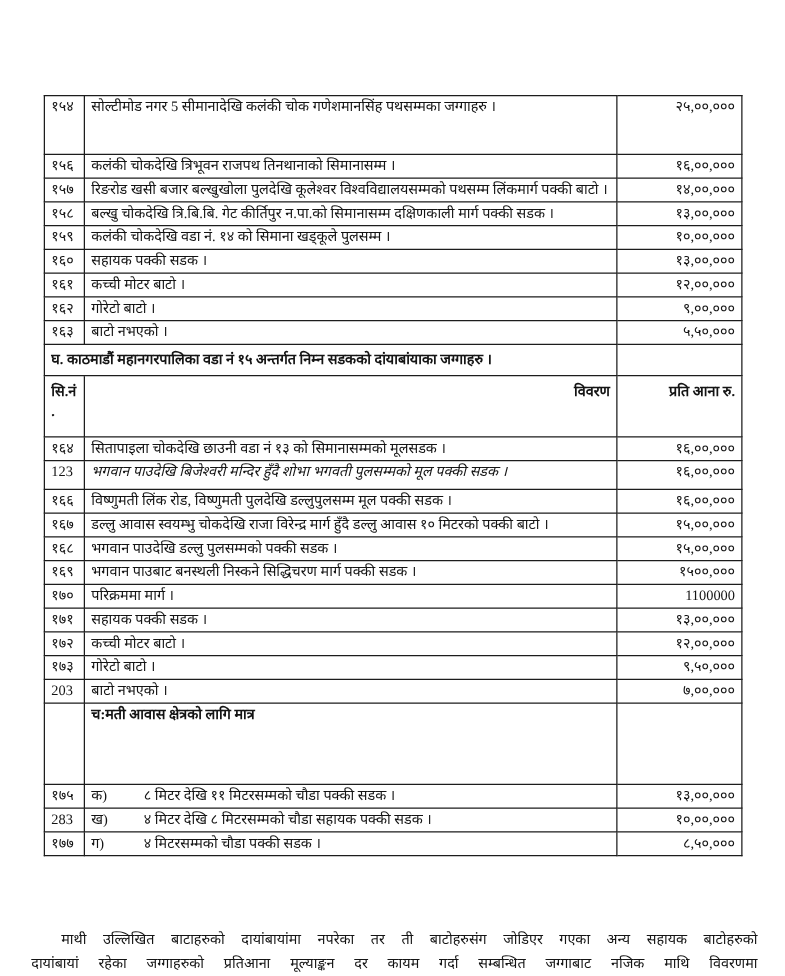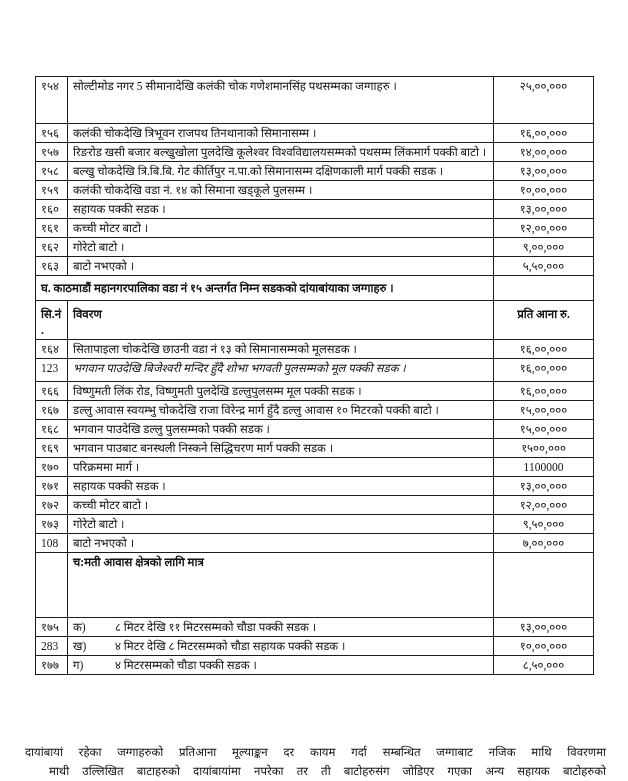--- a/index.html
+++ b/index.html
@@ -13,25 +13,25 @@
     position:absolute; left:35px; top:45px; width:558px;
     border-collapse:collapse; table-layout:fixed;margin-top:31px;
   }
   table.val td {
     border:1px solid #1c1c1c; vertical-align:top;
     font-size:11.5px; line-height:16px; padding:1px 5px;
     word-break:break-word;
   }
   td.sn   { padding-left:5px; }
   td.desc { text-align:justify; padding-left:9px; padding-right:9px; }
-  td.rate { text-align:center; padding-right:7px; }
+  td.rate { text-align:right; padding-right:7px; }
   tr.bold td { font-weight:bold; }
-  tr.head td { padding-top:5px; padding-bottom:1px; }
+  tr.head td { padding-top:5px; padding-bottom:11px; }
   tr.sectionrow td { padding-top:4px; padding-bottom:4px; }
-  td.center { text-align:left; }
+  td.center { text-align:right; }
   span.prefix { display:inline-block; width:42px; font-weight:normal; }
   tr.datarow td { font-weight:normal; }
 
   .footer {
     position:absolute; left:25px; right:22px; top:743px;
     font-size:11.5px; line-height:19px; color:#141414;
   }
   .footer .line { text-align:justify; text-align-last:justify; }
   .footer .indent { padding-left:24px; }
 </style>
@@ -145,21 +145,21 @@
           <td class="sn">१७२</td>
           <td class="desc">कच्ची मोटर बाटो ।</td>
           <td class="rate">१२,००,०००</td>
         </tr>
         <tr class="datarow">
           <td class="sn">१७३</td>
           <td class="desc">गोरेटो बाटो ।</td>
           <td class="rate">९,५०,०००</td>
         </tr>
         <tr class="datarow">
-          <td class="sn">108</td>
+          <td class="sn">203</td>
           <td class="desc">बाटो नभएको ।</td>
           <td class="rate">७,००,०००</td>
         </tr>
         <tr class="bold">
           <td class="sn"></td>
           <td class="desc" style="min-height: 0px; height: 62px;">च:मती आवास क्षेत्रको लागि मात्र</td>
           <td class="rate"></td>
         </tr>
         <tr class="datarow">
           <td class="sn">१७५</td>
@@ -173,17 +173,17 @@
         </tr>
         <tr class="datarow">
           <td class="sn">१७७</td>
           <td class="desc"><span class="prefix">ग)</span><span>४ मिटरसम्मको चौडा पक्की सडक ।</span></td>
           <td class="rate">८,५०,०००</td>
         </tr>
       </tbody>
   </table>
 
   <div class="footer">
+    <div class="line indent">माथी उल्लिखित बाटाहरुको दायांबायांमा नपरेका तर ती बाटोहरुसंग जोडिएर गएका अन्य सहायक बाटोहरुको</div>
     <div class="line">दायांबायां रहेका जग्गाहरुको प्रतिआना मूल्याङ्कन दर कायम गर्दा सम्बन्धित जग्गाबाट नजिक माथि विवरणमा</div>
-    <div class="line indent">माथी उल्लिखित बाटाहरुको दायांबायांमा नपरेका तर ती बाटोहरुसंग जोडिएर गएका अन्य सहायक बाटोहरुको</div>
   </div>
 
 </div>
 
 </body></html>

